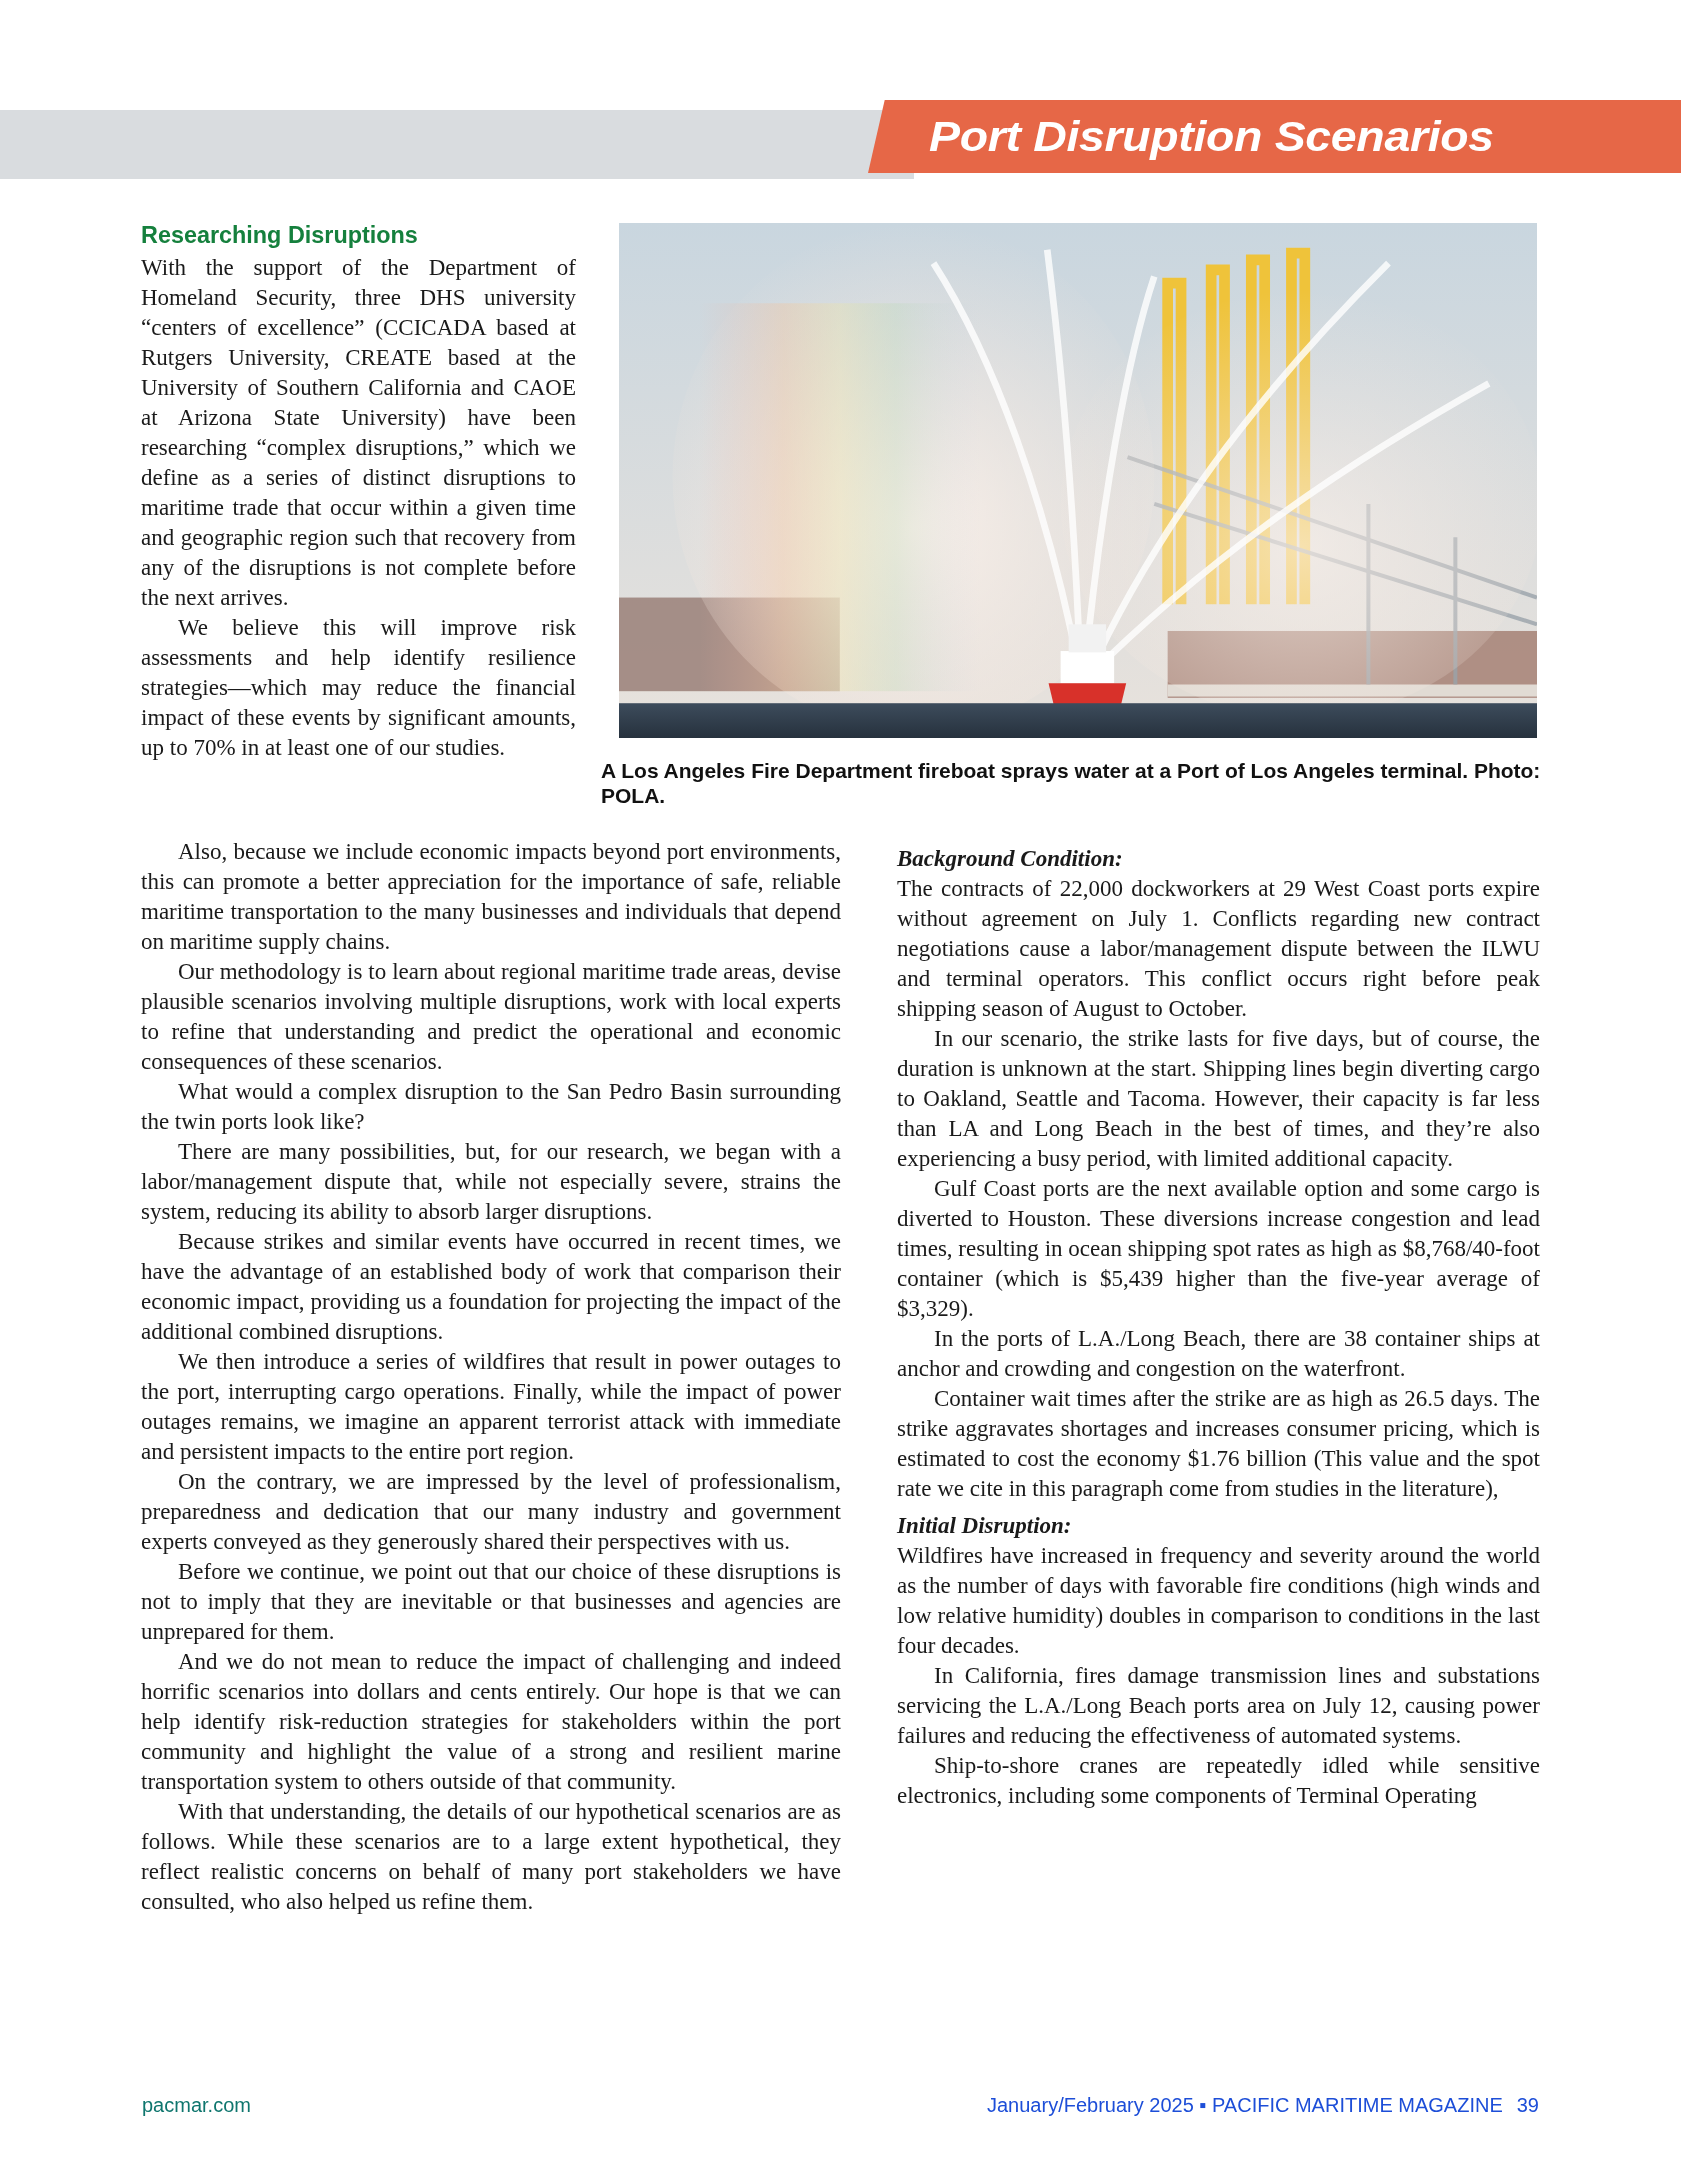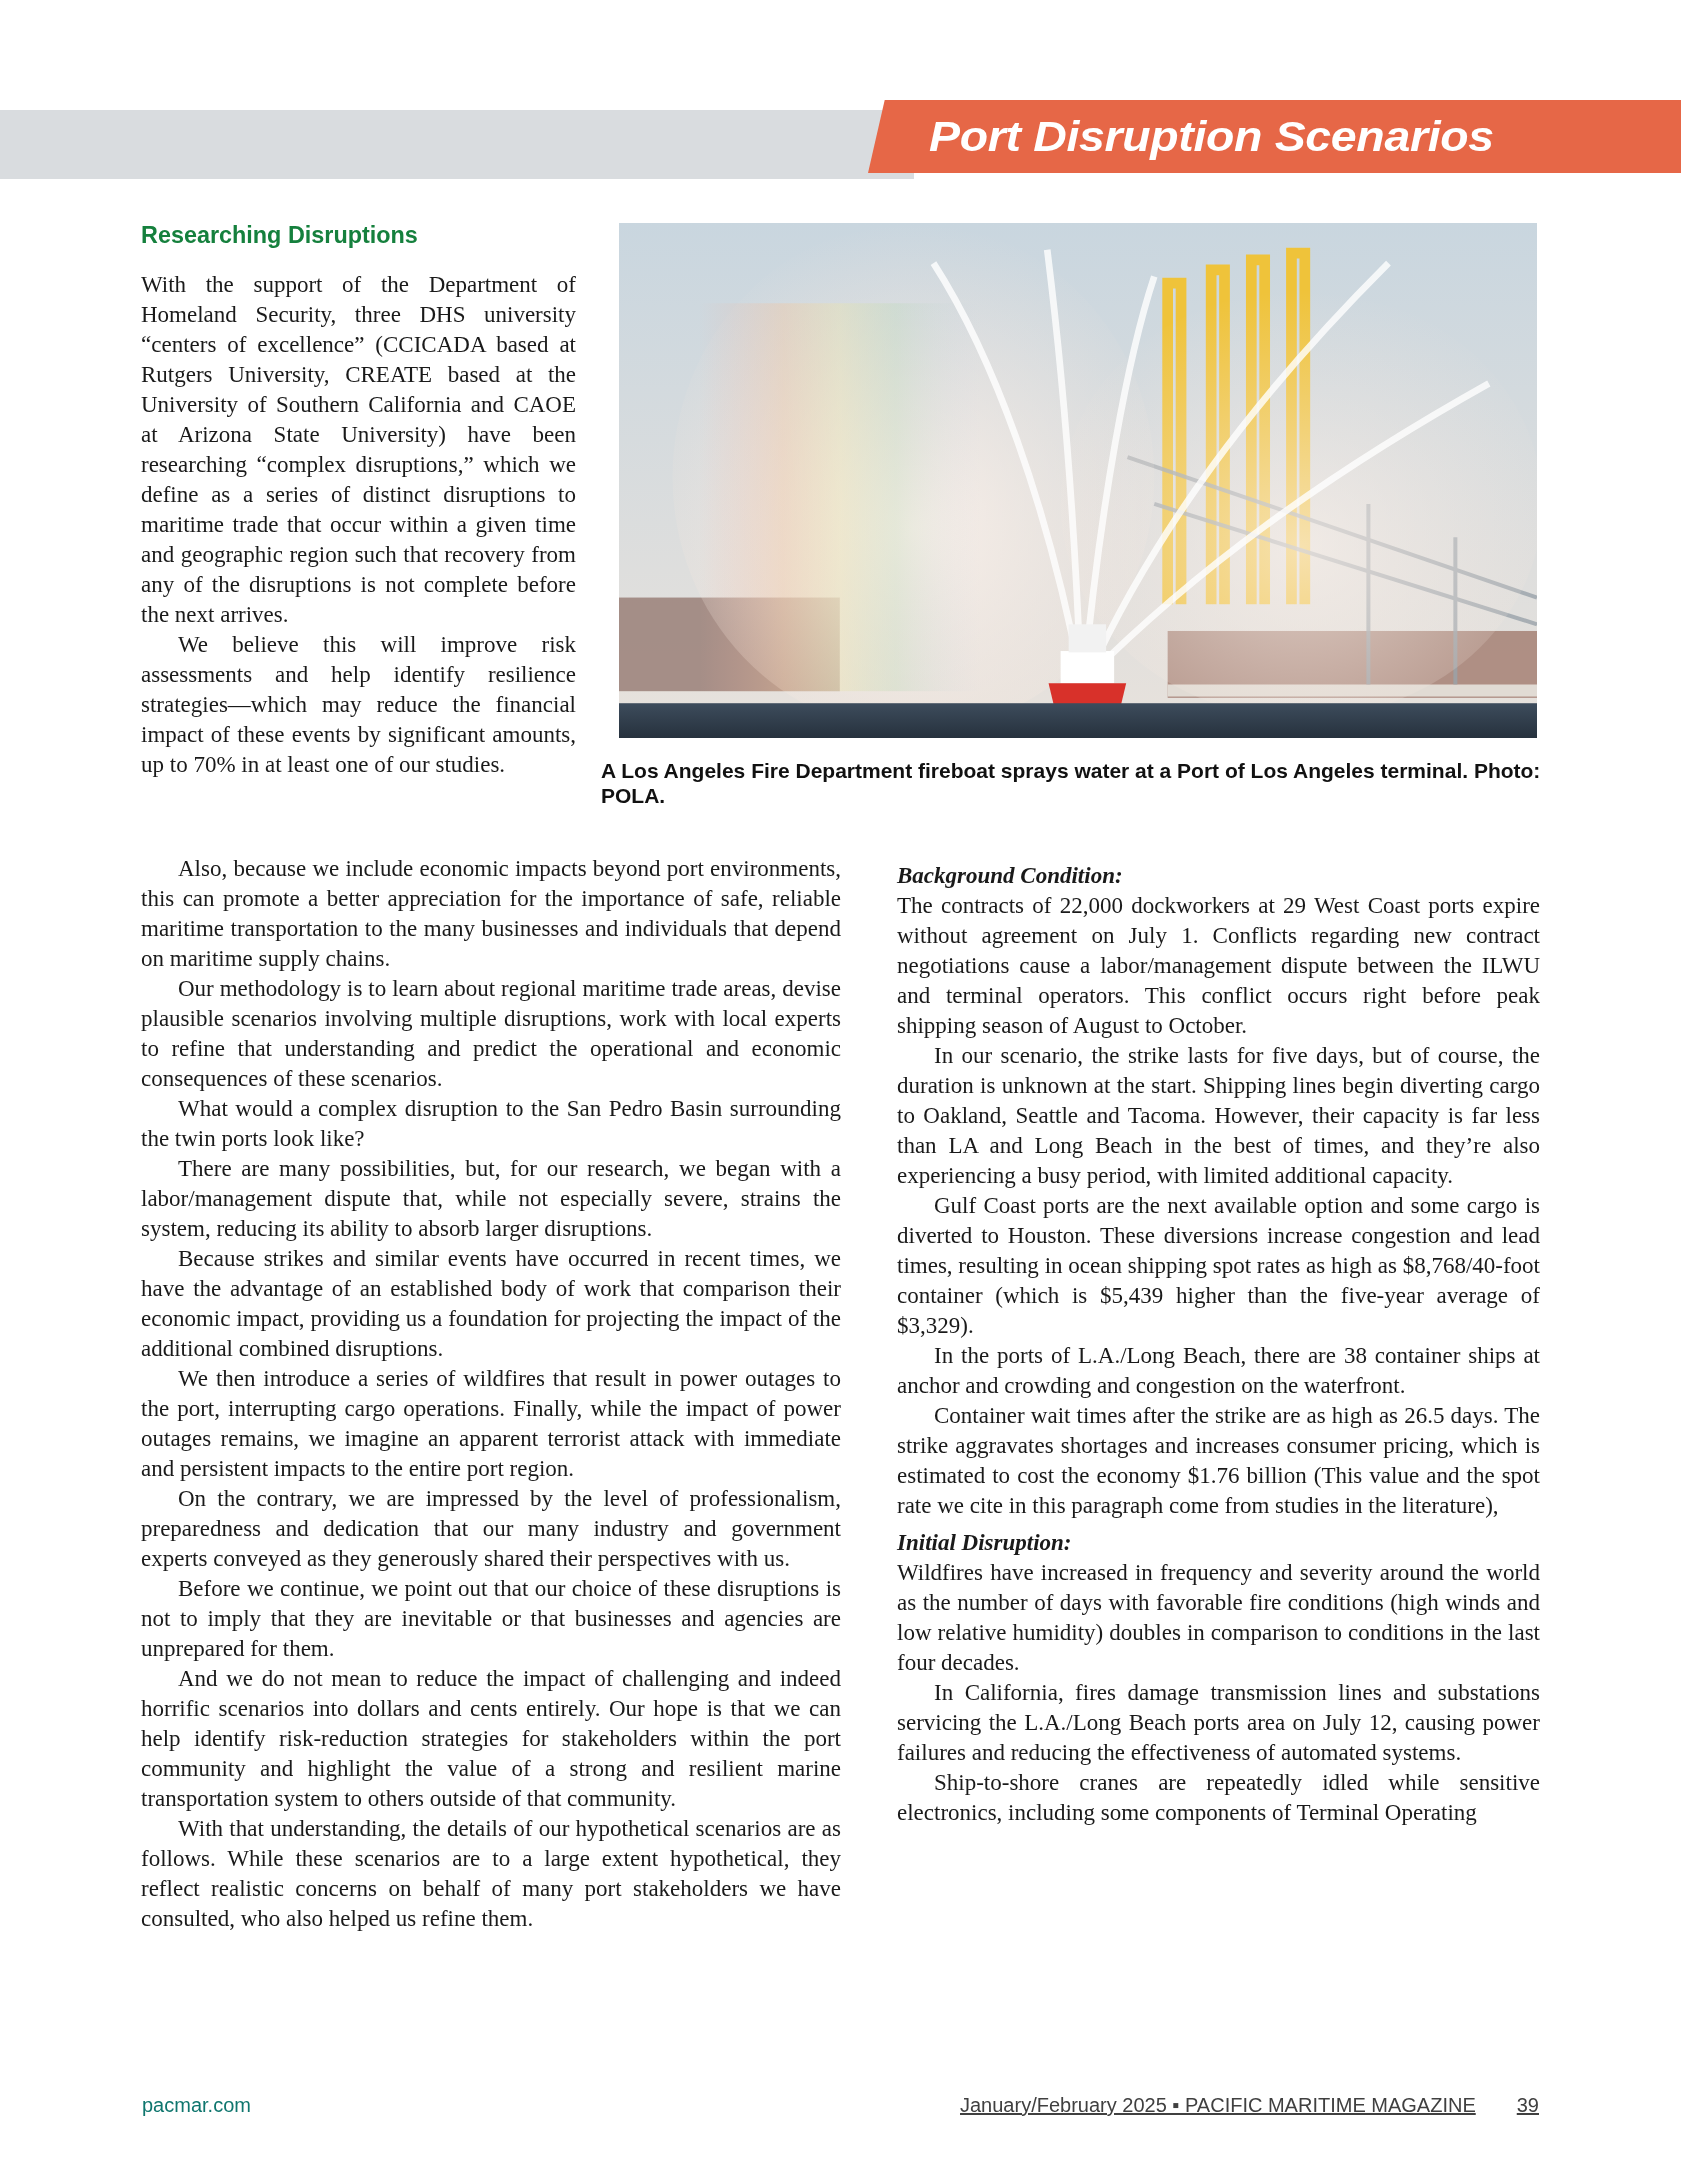--- a/index.html
+++ b/index.html
@@ -16,39 +16,39 @@
                    letter-spacing: -0.3px; transform: scaleX(1.08); transform-origin: left center;
                    white-space: nowrap; }
 
   .photo { position: absolute; left: 619px; top: 223px; width: 918px; height: 515px; overflow: hidden; }
   .photo svg { width: 100%; height: 100%; display: block; }
 
   .caption { position: absolute; left: 601px; top: 758px; width: 944px; margin: 0;
              font-family: "Liberation Sans", "DejaVu Sans", sans-serif; font-weight: 700;
              font-size: 21px; line-height: 25.4px; color: #111; }
 
-  .col { position: absolute; text-align: justify; font-size: 23px; line-height: 30px; margin-top: 17px; }
+  .col { position: absolute; text-align: justify; font-size: 23px; line-height: 30px; }
   .col p { margin: 0; text-indent: 0; }
   .col p.indent { text-indent: 37px; }
   .col-narrow { left: 141px; top: 253px; width: 435px; }
   .col-wide { left: 141px; top: 837px; width: 700px; }
   .col-right { left: 897px; top: 844px; width: 643px; }
 
   .subhead { position: absolute; left: 141px; top: 221px; margin: 0;
              font-family: "Liberation Sans", "DejaVu Sans", sans-serif; font-weight: 700;
              font-size: 23.4px; line-height: 29.4px; color: #15803d; }
   .runin { font-weight: 700; font-style: italic; margin: 0; }
   .runin + p { margin-top: 0; }
   .col-right .runin.second { margin-top: 6.7px; }
 
   .footer-left { position: absolute; left: 142px; top: 2094px; margin: 0;
                  font-family: "Liberation Sans", "DejaVu Sans", sans-serif; font-size: 20px; color: #0f766e; }
   .footer-right { position: absolute; right: 142px; top: 2094px; margin: 0;
-                  font-family: "Liberation Sans", "DejaVu Sans", sans-serif; font-size: 20px; color: #404040;
-                  display: flex; gap: 41px; text-decoration: underline; }
+                  font-family: "Liberation Sans", "DejaVu Sans", sans-serif; font-size: 20px; color: #1d4ed8;
+                  display: flex; gap: 14px; }
 </style>
 </head>
 <body>
 
 <div class="gray-band" style="background: rgb(217, 220, 223);"></div>
 <div class="orange-band" style="background: rgb(230, 103, 71);"></div>
 <h1 class="section-title">Port Disruption Scenarios</h1>
 
 <h2 class="subhead">Researching Disruptions</h2>
 

